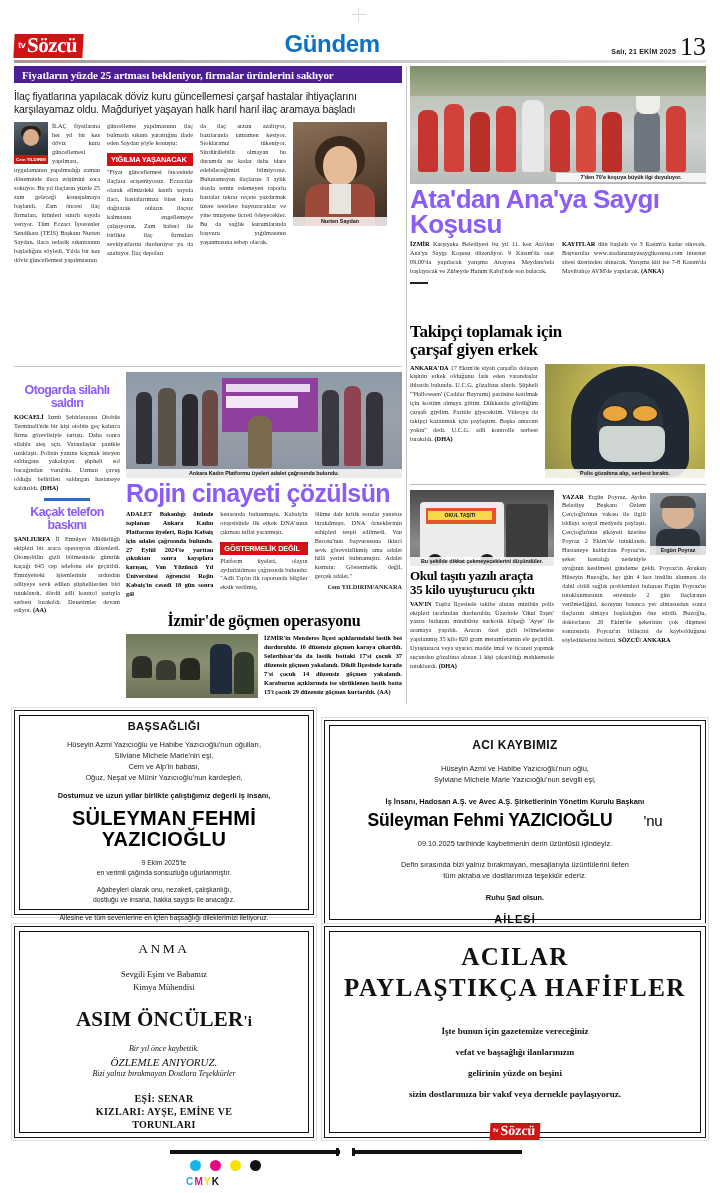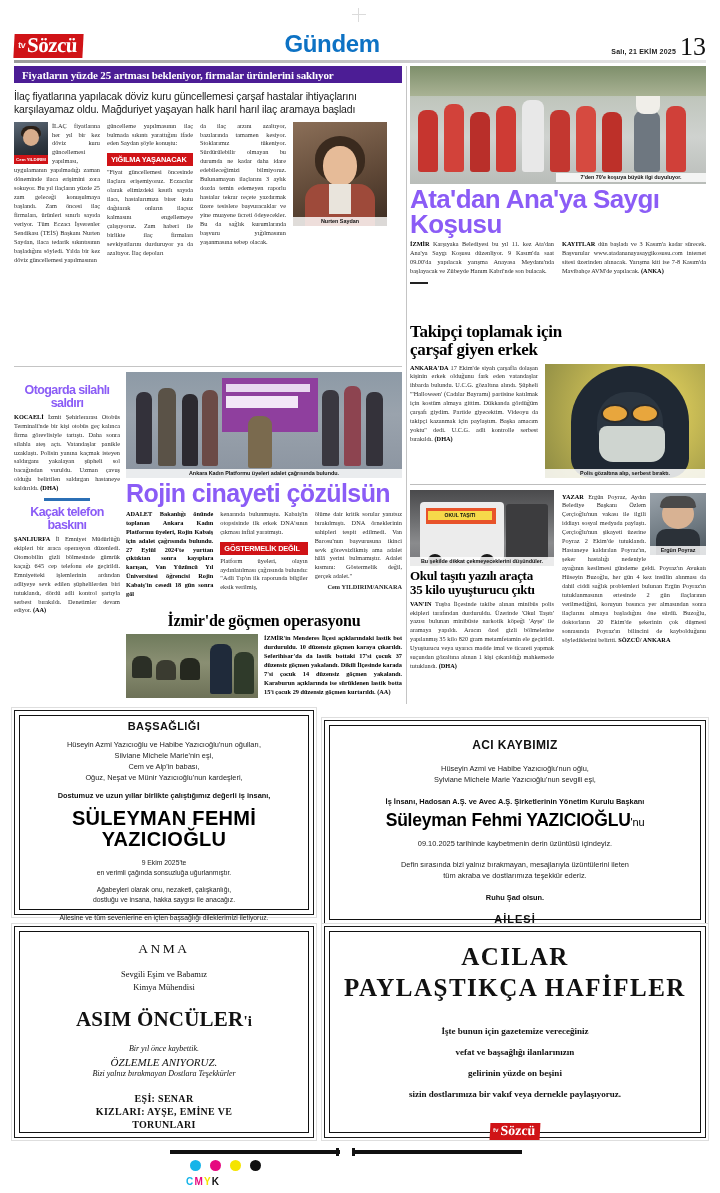--- a/index.html
+++ b/index.html
@@ -477,21 +477,21 @@
       <div class="obit-pad">
         <div style="height:8px"></div>
         <div class="ob-ttl" style="font-size:12px;">ACI KAYBIMIZ</div>
         <div style="height:11px"></div>
         <div class="ob-line">Hüseyin Azmi ve Habibe Yazıcıoğlu'nun oğlu,</div>
         <div class="ob-line">Sylviane Michele Marie Yazıcıoğlu'nun sevgili eşi,</div>
         <div style="height:11px"></div>
         <div class="ob-bold">İş İnsanı, Hadosan A.Ş. ve Avec A.Ş. Şirketlerinin Yönetim Kurulu Başkanı</div>
         <div style="height:4px"></div>
         <div class="ob-name-2">
-          <span>Süleyman Fehmi YAZICIOĞLU</span><span style="font-weight:normal;font-size:11px;">'nu</span>
+          <span>Süleyman Fehmi YAZICIOĞLU</span><span style="font-weight:normal;font-size:15px;padding-left:31px;">'nu</span>
         </div>
         <div style="height:7px"></div>
         <div class="ob-line">09.10.2025 tarihinde kaybetmenin derin üzüntüsü içindeyiz.</div>
         <div style="height:10px"></div>
         <div class="ob-line">Defin sırasında bizi yalnız bırakmayan, mesajlarıyla üzüntülerini ileten</div>
         <div class="ob-line">tüm akraba ve dostlarımıza teşekkür ederiz.</div>
         <div style="height:11px"></div>
         <div class="ob-bold">Ruhu Şad olsun.</div>
         <div style="height:10px"></div>
         <div class="ob-sign-sm" style="font-size:11px;">AİLESİ</div>

